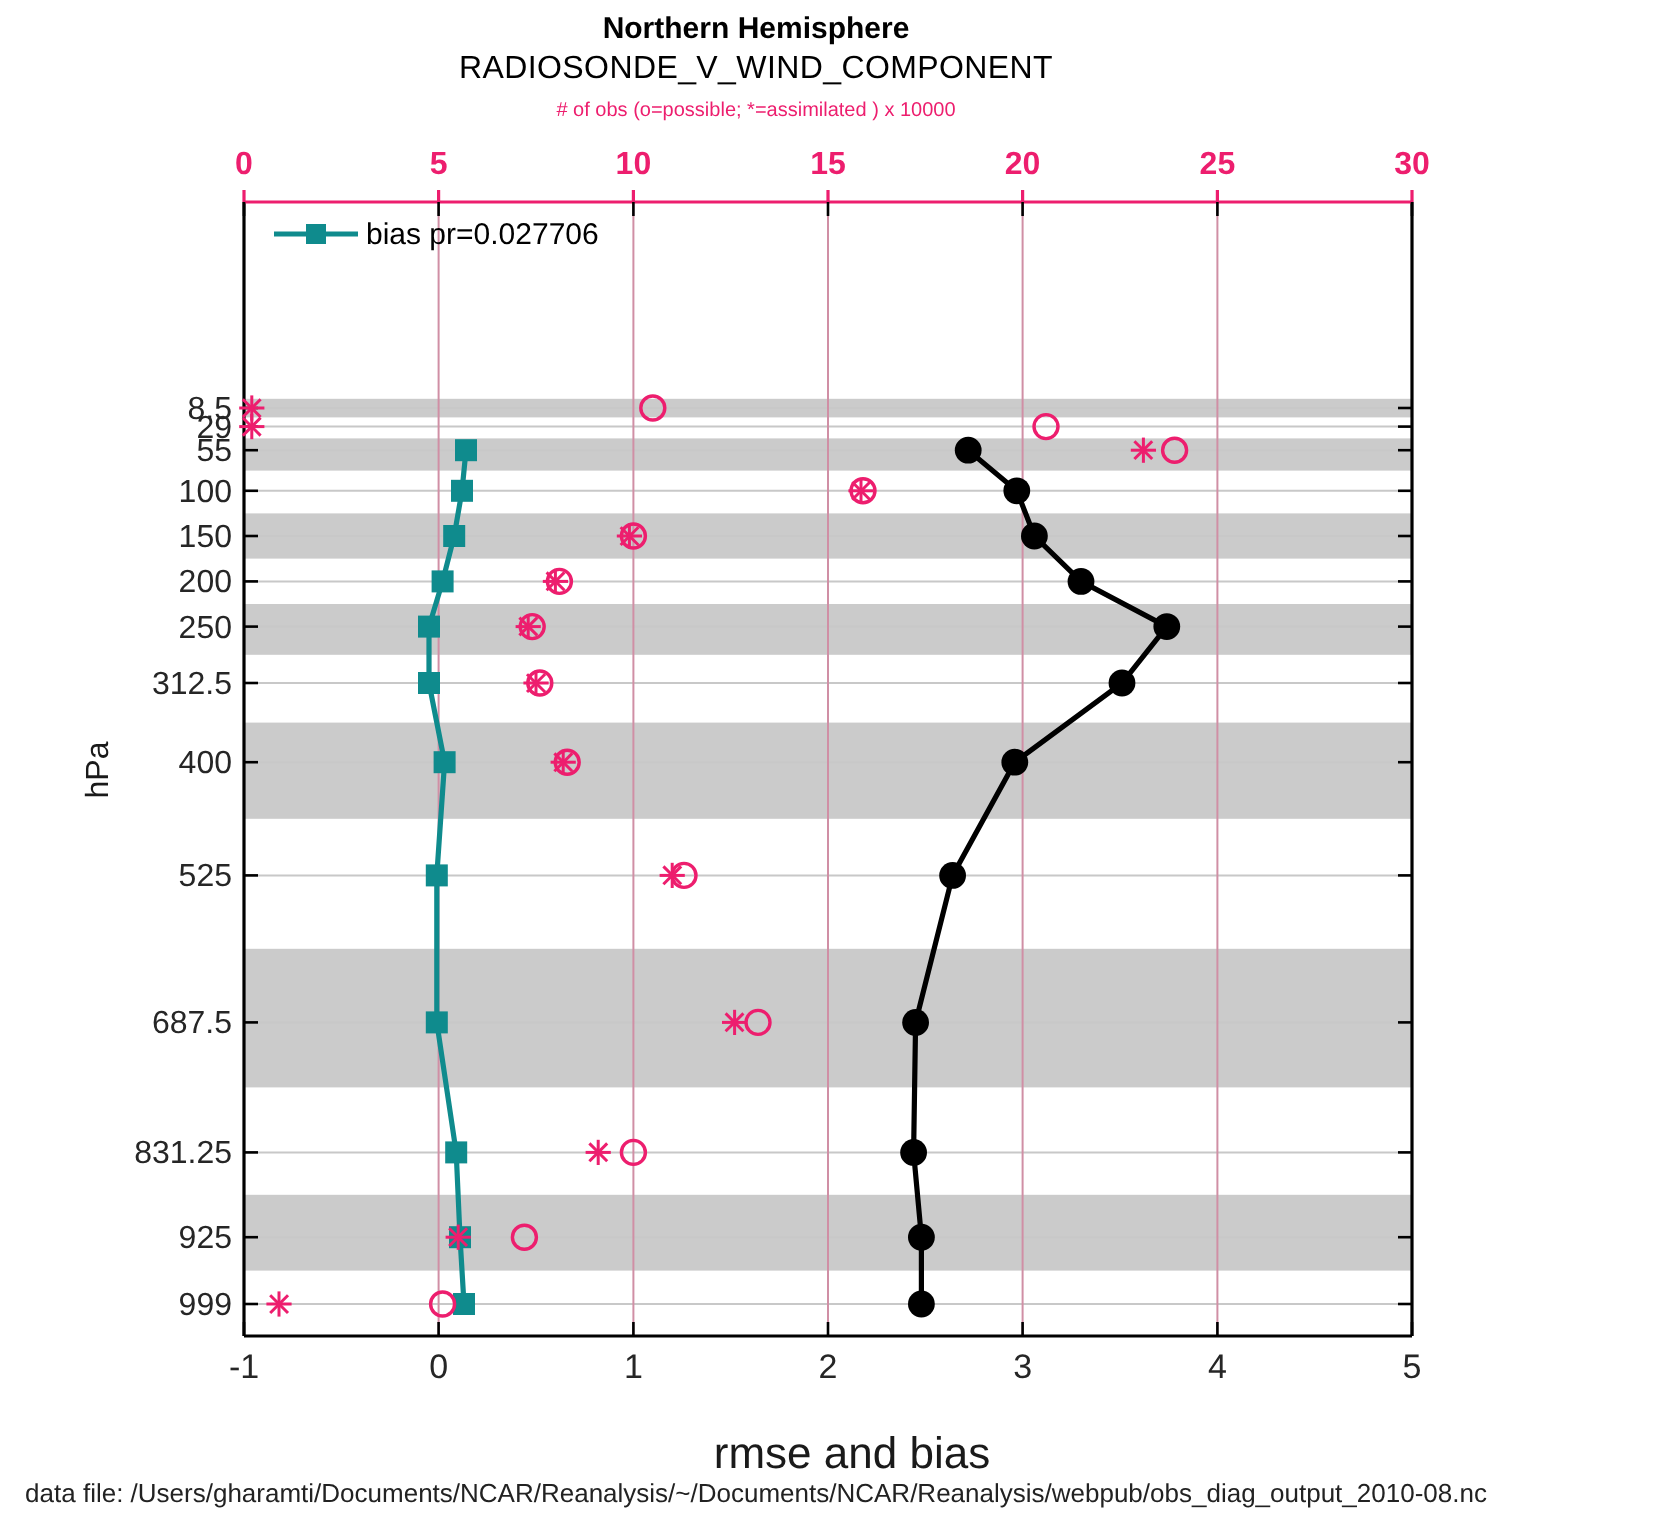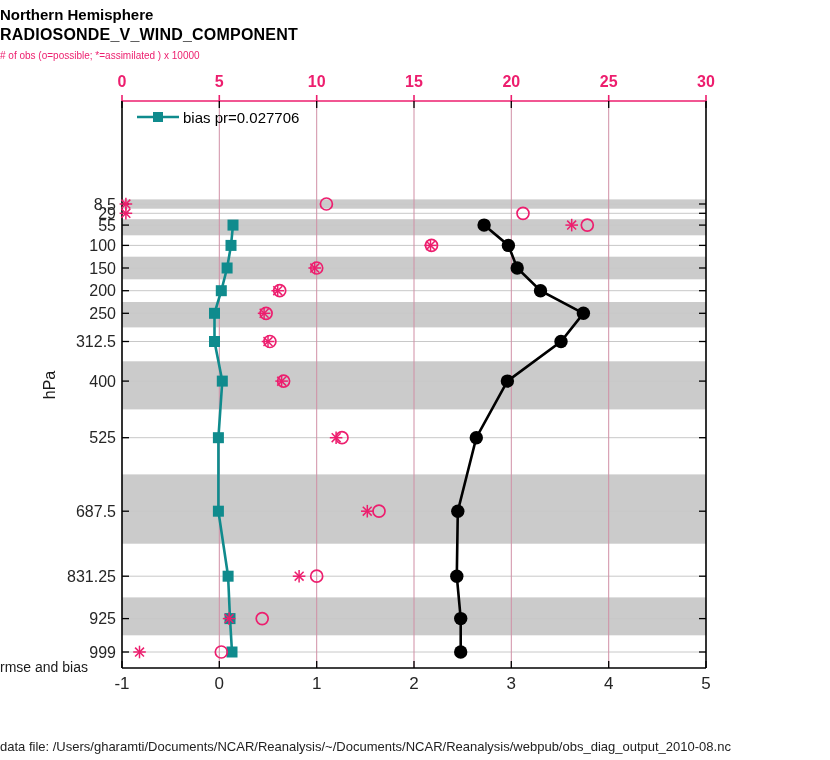--- a/index.html
+++ b/index.html
@@ -1,22 +1,22 @@
 <!DOCTYPE html>
 <html><head>
 <meta charset="utf-8">
 <style>
   html,body{margin:0;padding:0;background:#ffffff;}
   body{font-family:"Liberation Sans", sans-serif;}
   #fig{position:relative;width:830px;height:760px;background:#ffffff;overflow:hidden;}
-  .ctr{position:absolute;left:0;width:756px;text-align:left;}
+  .ctr{position:absolute;left:0;width:756px;text-align:center;}
   .t1{top:6px;font-size:15px;font-weight:bold;color:#000;}
-  .t2{top:26px;font-size:16px;font-weight:bold;color:#000;letter-spacing:0.2px;}
+  .t2{top:26px;font-size:16px;font-weight:normal;color:#000;letter-spacing:0.2px;}
   .t3{top:50px;font-size:10px;font-weight:normal;}
-  .xlab{top:659px;font-size:14px;color:#1a1a1a;}
+  .xlab{top:714px;font-size:22px;color:#1a1a1a;padding-left:48px;}
   .date{top:714px;font-size:17px;color:#1a1a1a;}
   .dfile{top:739px;font-size:13px;color:#222;}
   #ylab{position:absolute;left:28px;top:376px;width:44px;text-align:center;
         font-size:16px;color:#1a1a1a;transform:rotate(-90deg);}
   #legend{position:absolute;left:137px;top:106px;}
   .lrow{display:flex;align-items:center;height:22px;}
   .llab{font-size:15px;color:#000;margin-left:4px;}
   svg{font-family:"Liberation Sans", sans-serif;}
   #chart{position:absolute;left:0;top:0;}
 </style>

